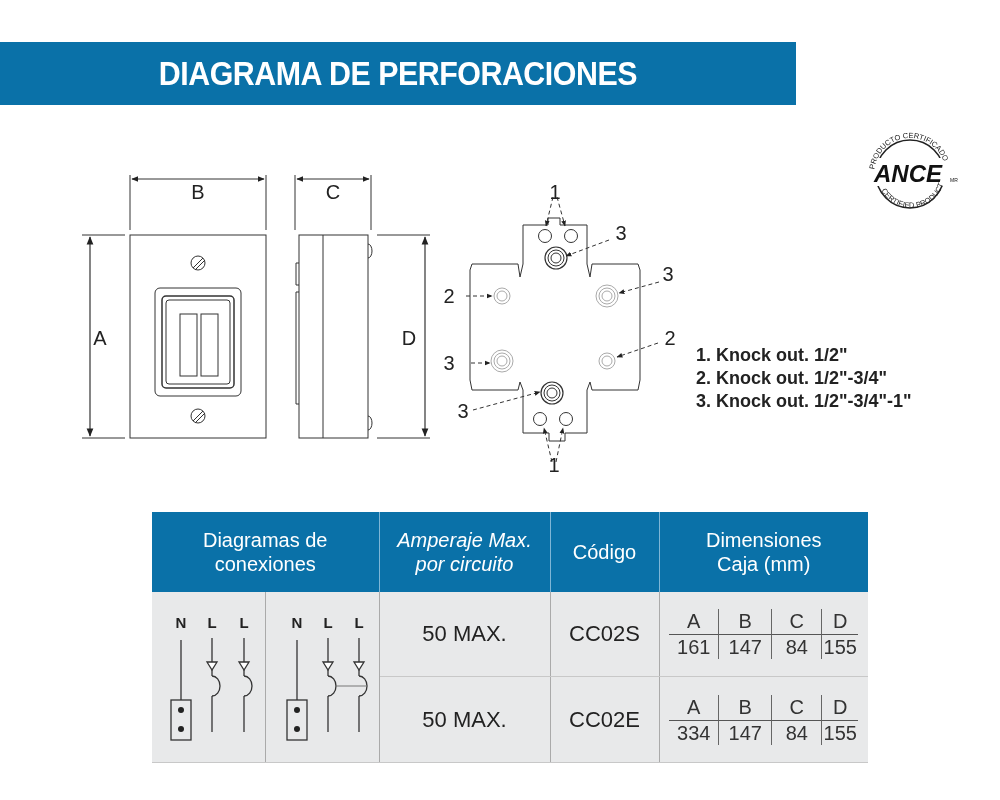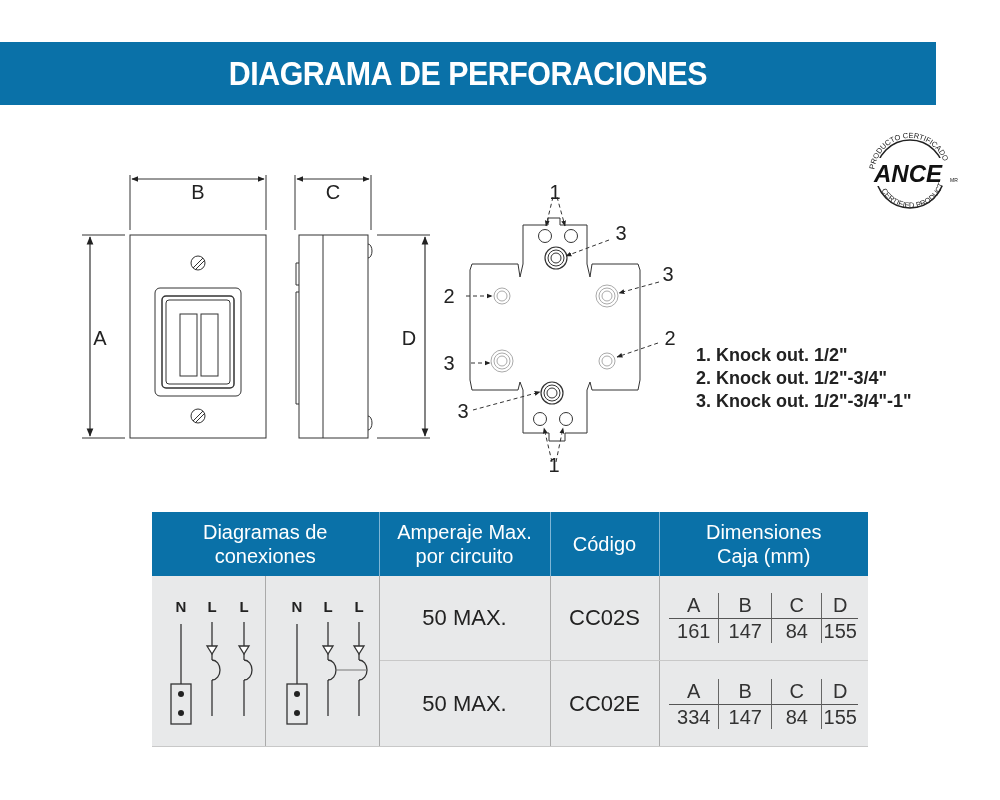--- a/index.html
+++ b/index.html
@@ -1,17 +1,17 @@
 <!DOCTYPE html>
 <html><head>
   <meta charset="utf-8">
   <style>
     html, body { margin: 0; padding: 0; background: #ffffff; }
     body { width: 1000px; height: 800px; position: relative; overflow: hidden; font-family: "Liberation Sans", sans-serif; }
-    .banner { position: absolute; left: 0; top: 42px; width: 936px; height: 63px; background: #0a71a8; display: flex; align-items: center; justify-content: center; }
+    .banner { position: absolute; left: 0; top: 42px; width: 796px; height: 63px; background: #0a71a8; display: flex; align-items: center; justify-content: center; }
     .banner-title { color: #ffffff; font-weight: bold; font-size: 33px; letter-spacing: -0.5px; transform: scaleX(0.92); }
     .logo { position: absolute; left: 860px; top: 122px; width: 100px; height: 100px; }
     .drawing { position: absolute; left: 0; top: 160px; }
     .legend { position: absolute; left: 696px; top: 344px; font-weight: bold; font-size: 18px; color: #222; line-height: 23px; }
     .legend div { white-space: nowrap; }
     table.spec { position: absolute; left: 152px; top: 512px; width: 716px; border-collapse: collapse; table-layout: fixed; }
     table.spec th { background: #0a71a8; color: #fff; font-weight: normal; font-size: 20px; line-height: 24px; height: 62px; padding: 0; border-right: 1px solid #7fb6d6; text-align: center; vertical-align: middle; }
     table.spec th:last-child { border-right: none; }
     table.spec td { background: #e8e9ea; border-right: 1px solid #aaa; border-bottom: 1px solid #c8c8c8; height: 82px; padding: 0; text-align: center; vertical-align: middle; font-size: 22px; color: #222; }
     table.spec td:last-child { border-right: none; }
@@ -153,25 +153,25 @@
       <col style="width:171px">
       <col style="width:109px">
       <col style="width:209px">
   </colgroup>
   <thead>
     <tr>
       <th colspan="2">
           <div style="width:150px;margin:0 auto;">Diagramas de conexiones</div>
         </th>
       <th>
-          <div style="width:150px;margin:0 auto;">Amperaje Max. por circuito</div>
+          <div style="width:150px;margin:0 auto;font-style:italic;">Amperaje Max. por circuito</div>
         </th>
       <th>Código</th>
       <th>
-          <div style="width:140px;margin:8px auto;">Dimensiones Caja (mm)</div>
+          <div style="width:140px;margin:16px auto;">Dimensiones Caja (mm)</div>
         </th>
     </tr>
   </thead>
   <tbody>
     <tr>
       <td rowspan="2" class="diag-cell">
         <svg width="113" height="164" viewBox="0 0 113 164">
           <g font-family="Liberation Sans, sans-serif" font-weight="bold" font-size="15" fill="#222" text-anchor="middle">
             <text x="29" y="36">N</text>
             <text x="60" y="36">L</text>

